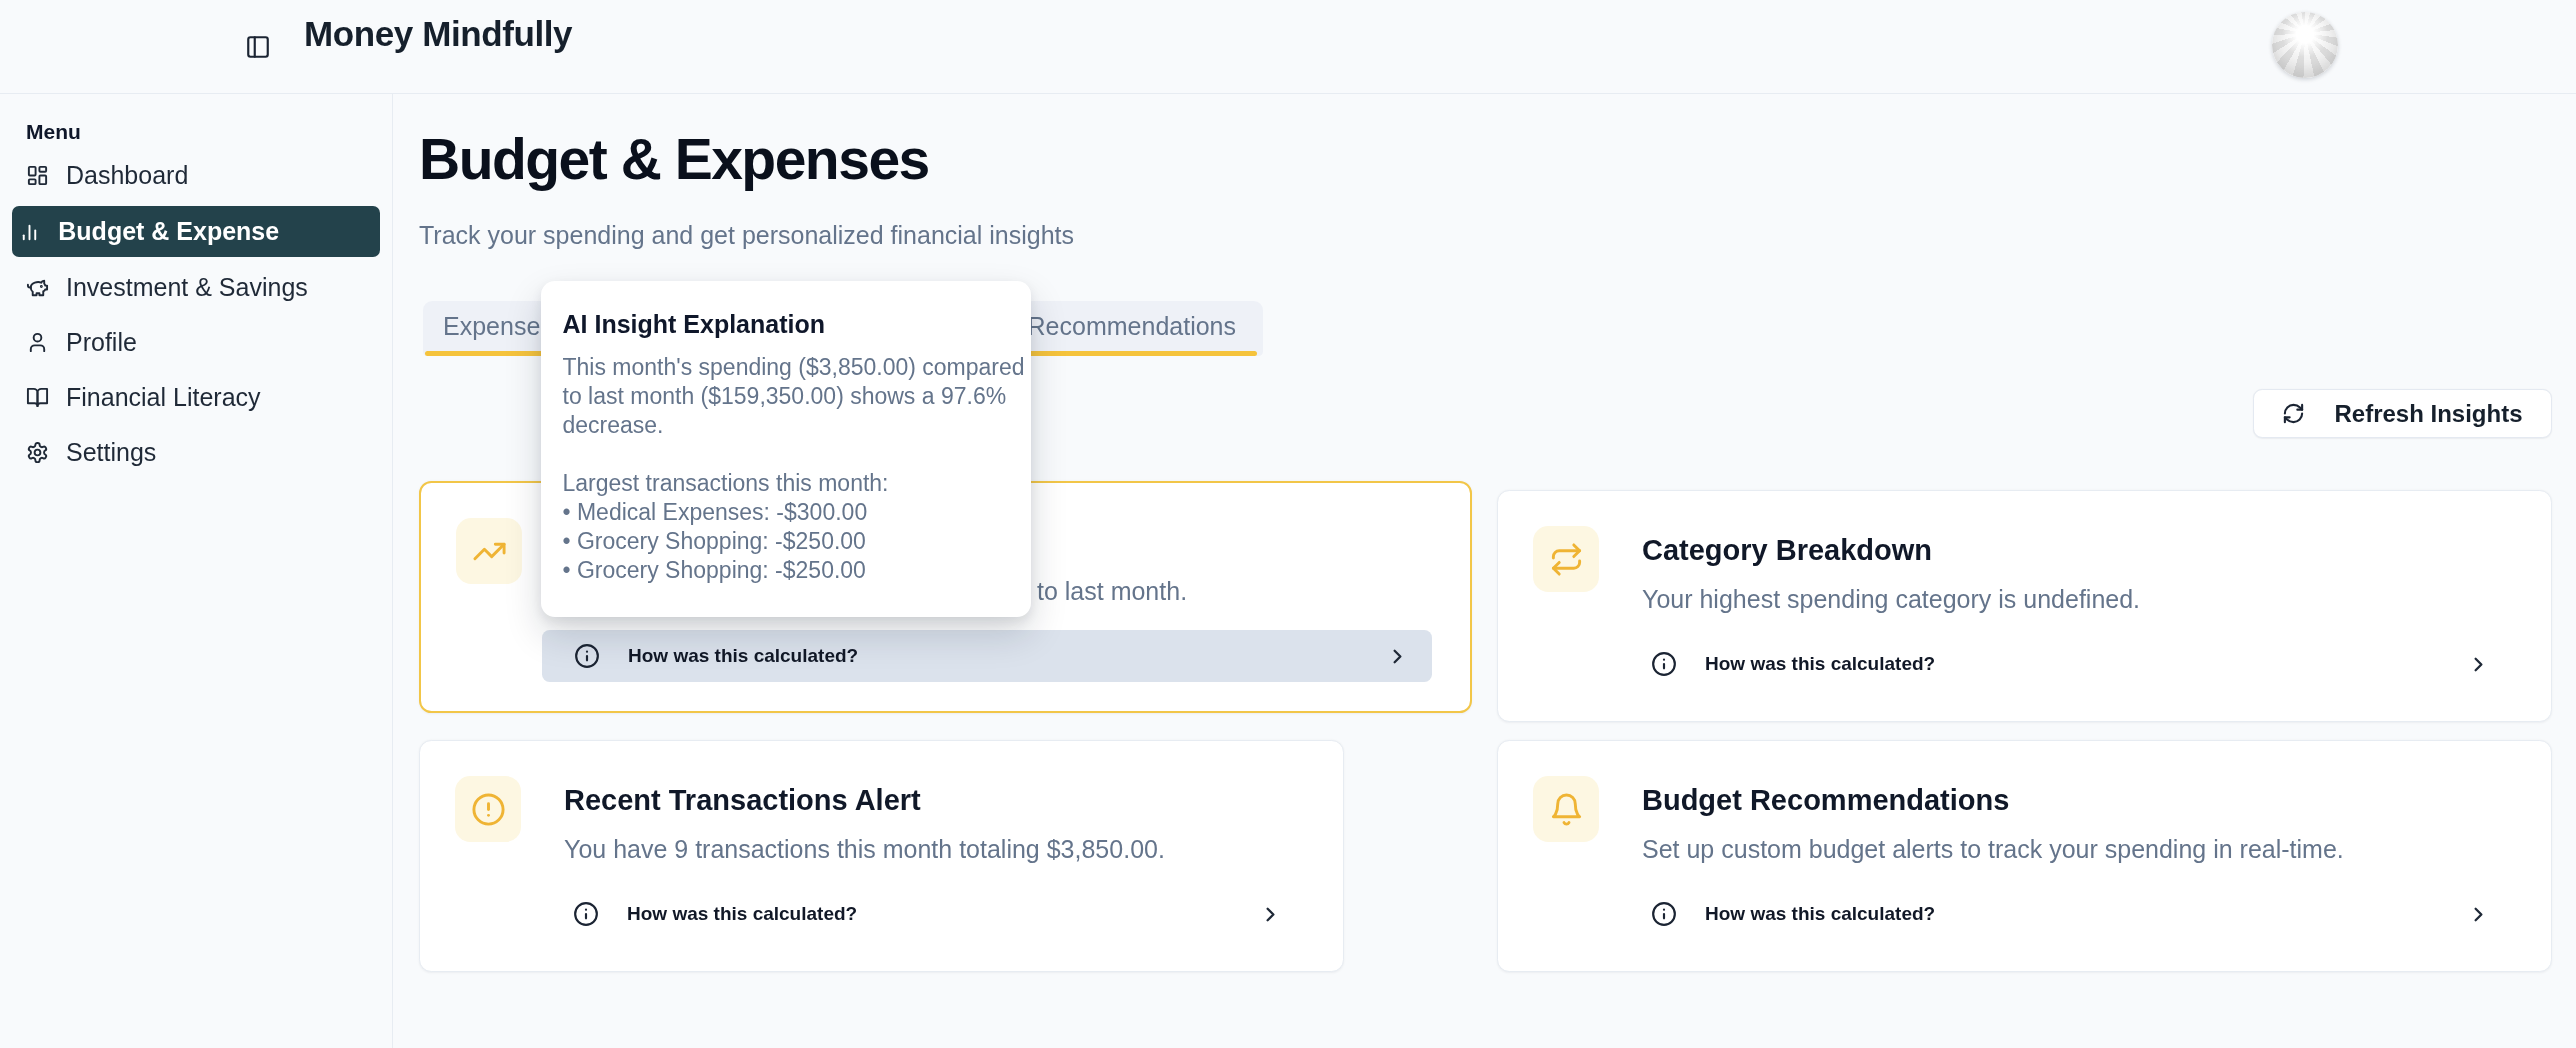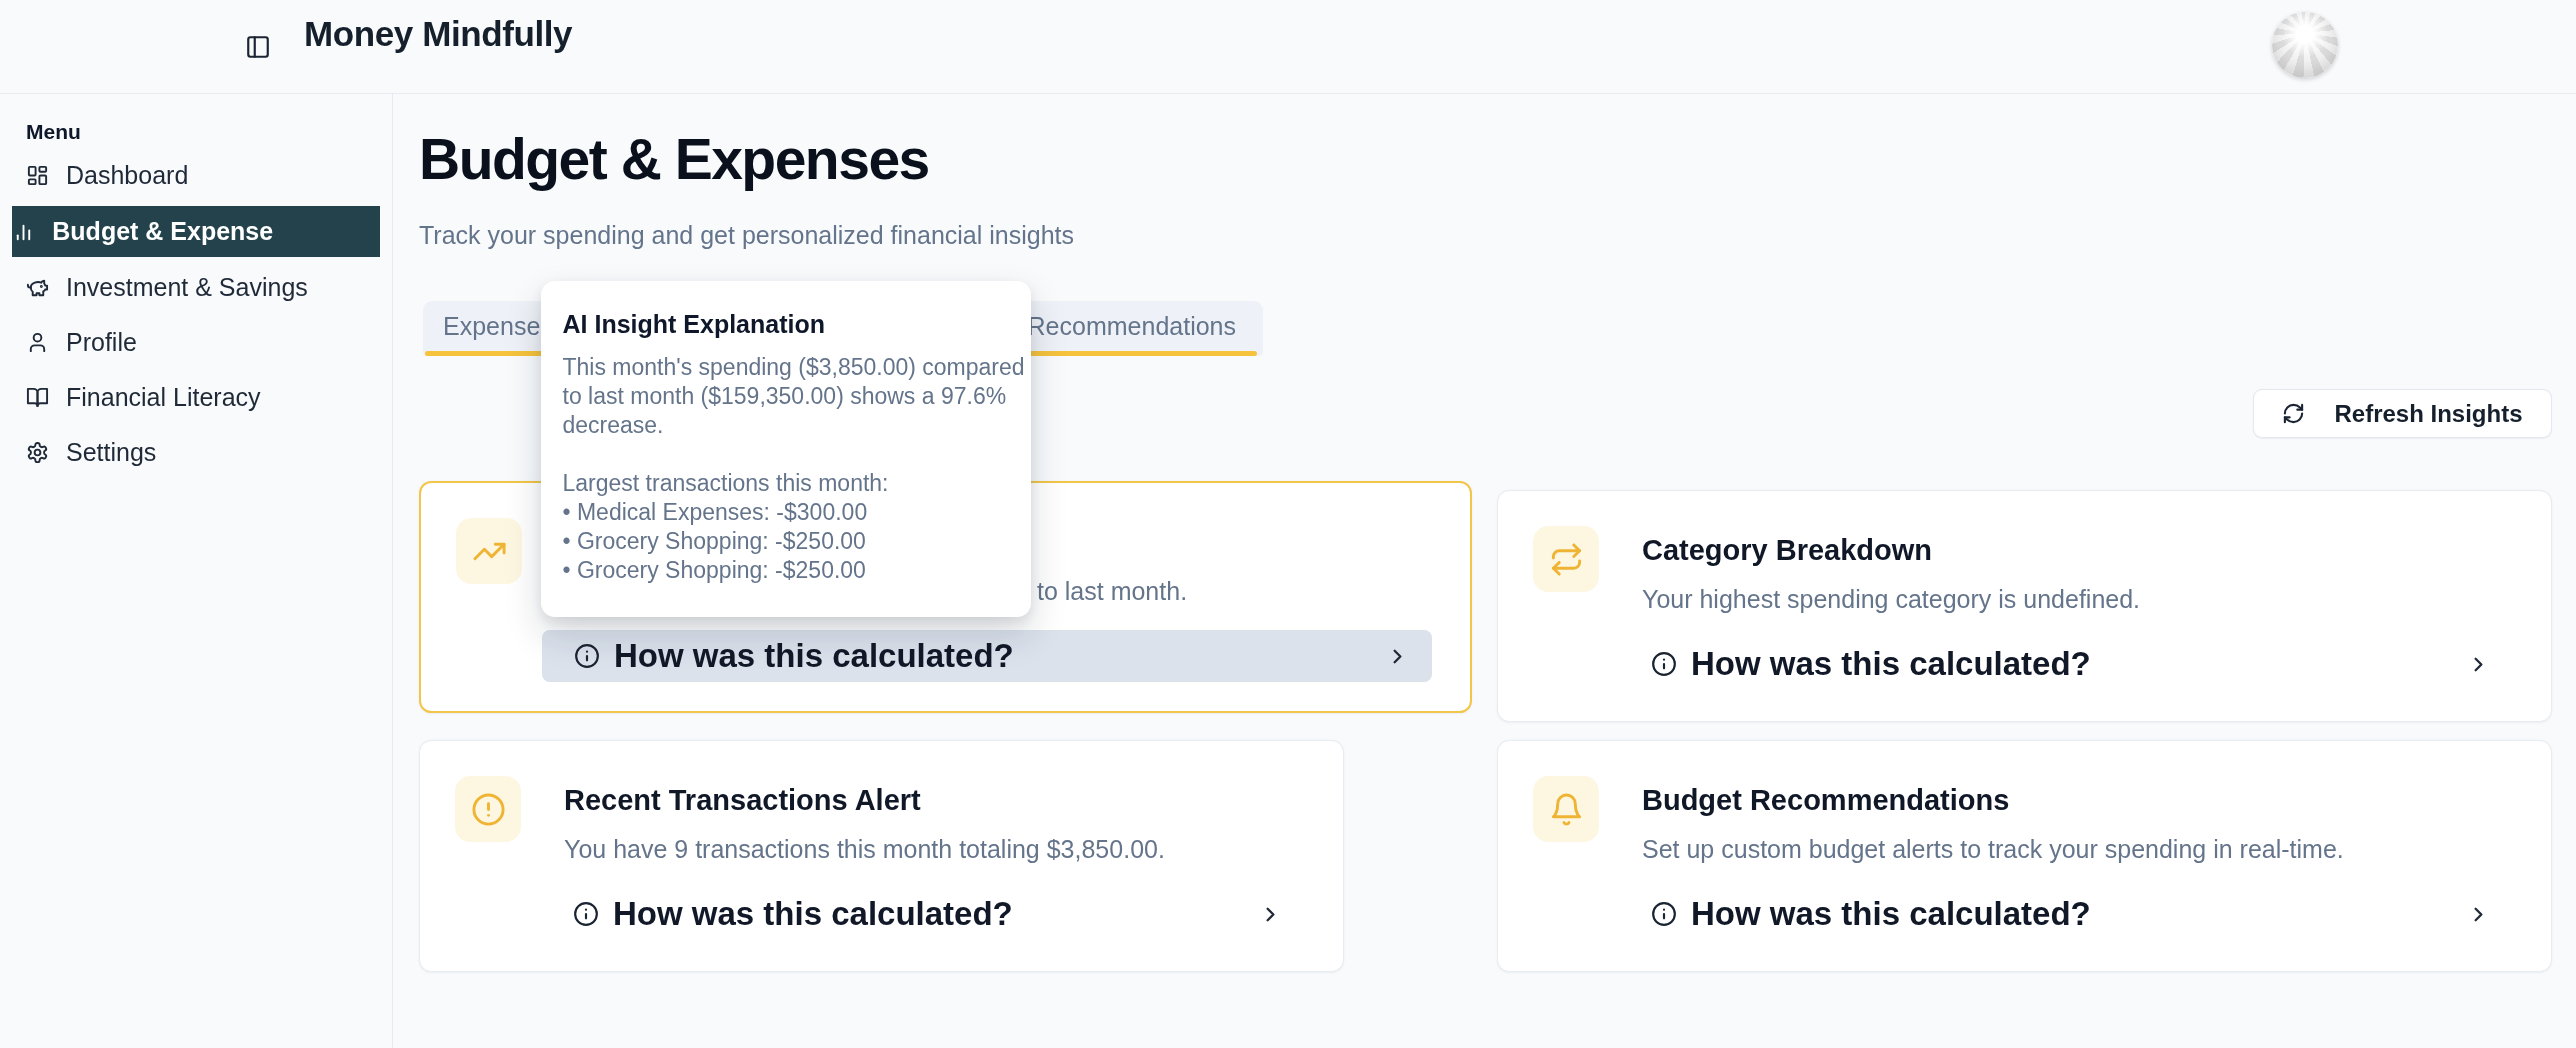--- a/index.html
+++ b/index.html
@@ -26,21 +26,21 @@
     cursor:pointer; }
 
   
   .sidebar { position:absolute; left:0; top:94px; bottom:0; width:393px;
     background:#f8fafc; border-right:1.5px solid #e7ecf2; z-index:4; }
   .menu-label { position:absolute; left:26px; top:26px; font-size:21px; font-weight:700; color:#0f172a; }
   .nav { position:absolute; left:0; right:0; top:57px; display:flex; flex-direction:column; gap:6.1px; }
   .nav-item { height:49px; display:flex; align-items:center; gap:17px; padding-left:26px;
     font-size:25px; color:#1f2937; cursor:pointer; }
   .nav-item .nicon { width:23px; height:23px; color:#1f2937; flex:0 0 auto; }
-  .nav-item.active { height:51px; margin:0 12.3px; padding-left:0; border-radius:0;
+  .nav-item.active { height:51px; margin:0 12.3px; padding-left:6px; border-radius:7px;
     background:#23424b; color:#ffffff; font-weight:700; }
   .nav-item.active .nicon { color:#ffffff; }
 
   
   .page-title { position:absolute; left:419px; top:126px; font-size:57px; font-weight:800;
     letter-spacing:-1.5px; color:#0a101c; }
   .page-sub { position:absolute; left:419px; top:221px; font-size:25px; color:#64748b; }
 
   
   .tabbar { position:absolute; left:423px; top:301px; width:840px; height:55px;
@@ -70,21 +70,21 @@
   .icon-box { position:absolute; left:35px; top:35px; width:66px; height:66px; border-radius:15.3px;
     background:#fdf7e2; display:flex; align-items:center; justify-content:center; }
   .icon-box svg { width:35px; height:35px; color:#efb434; }
   .card-title { position:absolute; left:144px; top:43px; font-size:29px; font-weight:700; color:#101828; }
   .card-sub { position:absolute; left:144px; top:94px; font-size:25px; color:#64748b; white-space:nowrap; }
   .card-sub.fragment { left:616px; }
   .calc-row { position:absolute; left:121px; right:38px; top:147px; height:52px; border-radius:7.7px;
     display:flex; align-items:center; padding-left:32px; cursor:pointer; }
   .calc-row.hovered { background:#dbe2ec; }
   .calc-row .iicon { width:26px; height:26px; color:#1b2433; flex:0 0 auto; }
-  .calc-row .clabel { margin-left:14px; font-size:33px; font-weight:600; color:#111827; }
+  .calc-row .clabel { margin-left:28px; font-size:19px; font-weight:600; color:#111827; }
   .calc-row .chev { position:absolute; right:23px; width:23px; height:23px; color:#1f2937; }
 
   
   .popover { position:absolute; left:541px; top:281px; width:490px; min-height:336px;
     background:#ffffff; border-radius:14px; padding:29px 21.5px 23px 21.5px; z-index:20;
     box-shadow:0 4.6px 10.7px rgba(15,23,42,.08), 0 17px 37px rgba(15,23,42,.16); }
   .popover-title { font-size:25px; font-weight:700; color:#0f172a; margin-bottom:14px; }
   .pline { font-size:23px; line-height:29px; color:#64748b; white-space:nowrap; min-height:29px; }
 </style>
 </head>

